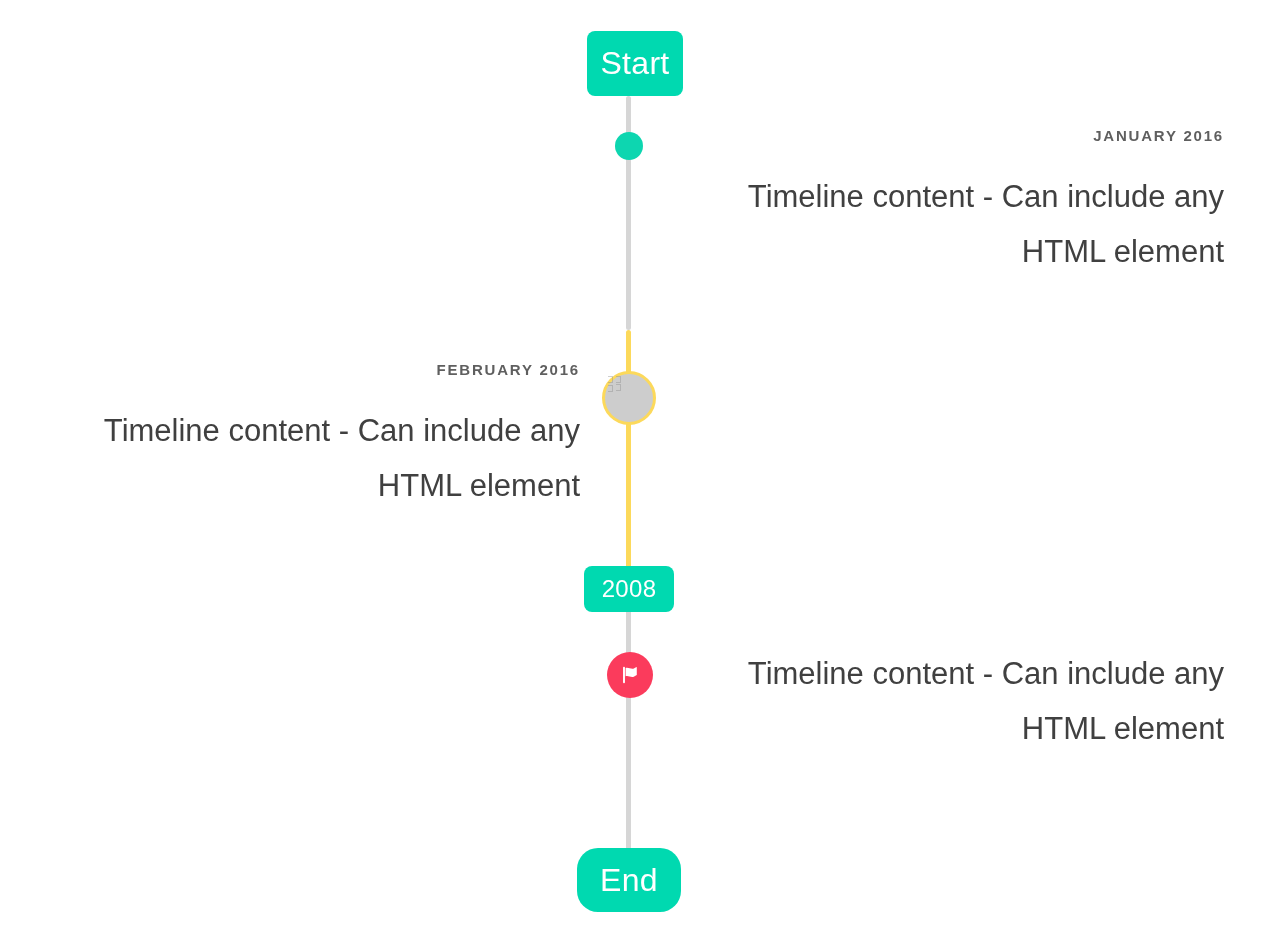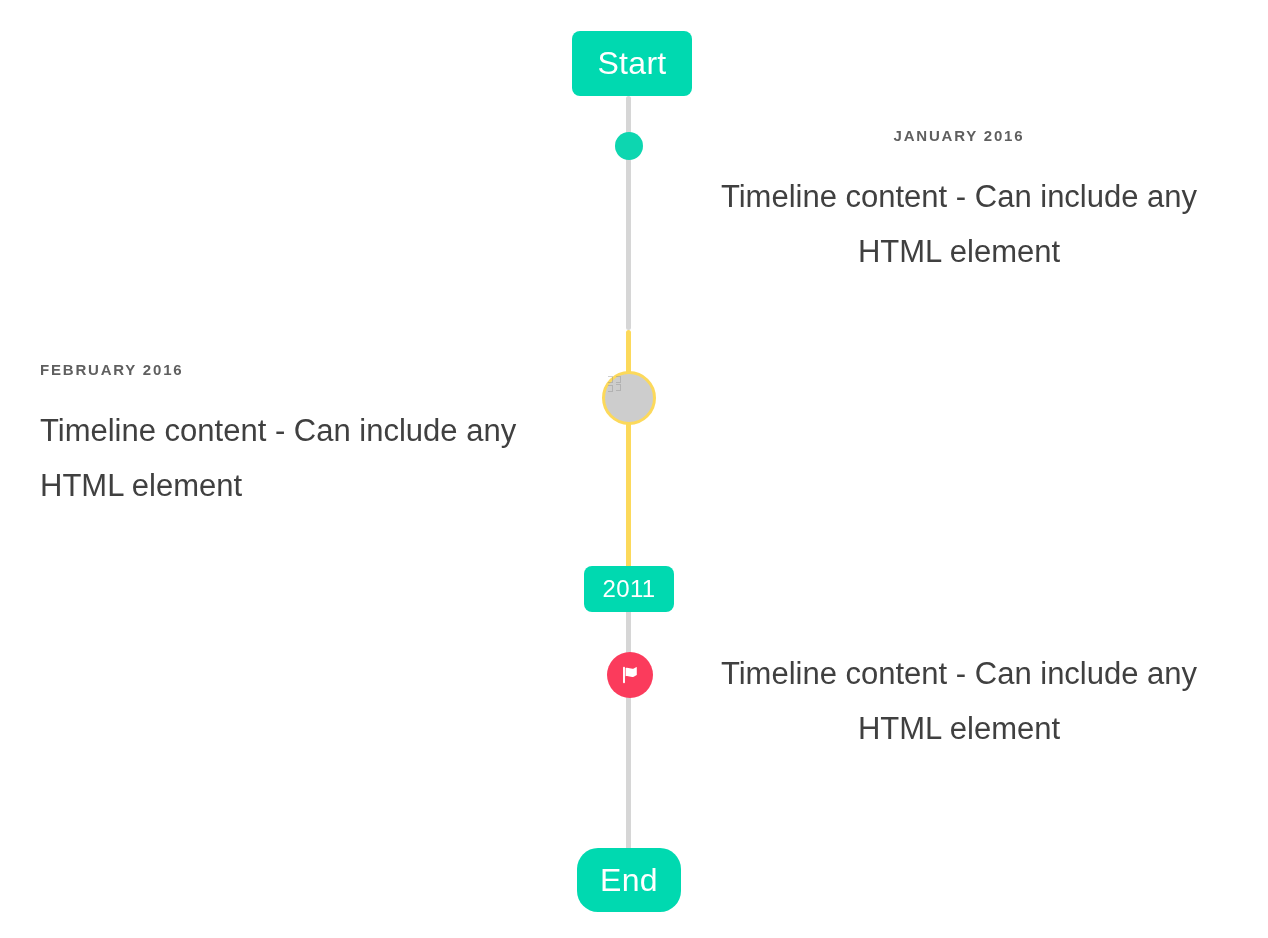--- a/index.html
+++ b/index.html
@@ -36,22 +36,22 @@
     color: #ffffff;
     border-radius: 8px;
     display: flex;
     align-items: center;
     justify-content: center;
     font-weight: 400;
     letter-spacing: 0.3px;
     user-select: none;
   }
   .cap-start {
-    left: 572px; top: 31px;
-    width: 120px; height: 65px;
+    left: 587px; top: 31px;
+    width: 96px; height: 65px;
     font-size: 32px;
   }
   .cap-year {
     left: 584px; top: 566px;
     width: 90px; height: 46px;
     font-size: 24px;
   }
   .cap-end {
     left: 577px; top: 848px;
     width: 104px; height: 64px;
@@ -104,22 +104,22 @@
   }
   .bg-a { left: 3px;  top: 2px; }
   .bg-b { left: 11px; top: 2px; }
   .bg-c { left: 3px;  top: 11px; border: 1px solid #8e8e8e; width: 3px; height: 3px; }
   .bg-d { left: 11px; top: 10px; }
 
   .flag-icon { width: 22px; height: 22px; display: block; }
 
   
   .content { position: absolute; }
-  .content-right { left: 694px; width: 530px; text-align: center; }
-  .content-left  { left: 40px;  width: 524px; }
+  .content-right { left: 694px; width: 530px; text-align: right; }
+  .content-left  { left: 56px;  width: 524px; text-align: right; }
 
   .event-date {
     font-size: 15px;
     font-weight: 700;
     letter-spacing: 1.8px;
     color: #5f5f5f;
     line-height: 1;
     margin-bottom: 26px;
   }
   .event-body {
@@ -156,21 +156,21 @@
         <span class="bg-c"></span>
           <span class="bg-d"></span>
       </span>
     </div>
     <div class="content content-left">
       <div class="event-date">FEBRUARY 2016</div>
       <div class="event-body">Timeline content - Can include any HTML element</div>
     </div>
   </div>
 
-  <div class="cap-badge cap-year">2011</div>
+  <div class="cap-badge cap-year">2008</div>
 
   <div class="event event-mar">
     <div class="marker marker-mar">
       <svg class="flag-icon" viewBox="0 0 24 24">
         <rect x="4.4" y="3" width="2.1" height="18" rx="1" fill="#ffffff"></rect>
         <path d="M7.2 4.3 C10 3.0 13.2 6.0 16.2 4.8 C17.6 4.25 18.6 3.6 19.4 3.3
                  L19.4 12.1 C18.5 12.6 17.5 13.3 16.1 13.8 C13.1 15.0 10 12.1 7.2 13.4 Z" fill="#ffffff"></path>
       </svg>
     </div>
     <div class="content content-right">

